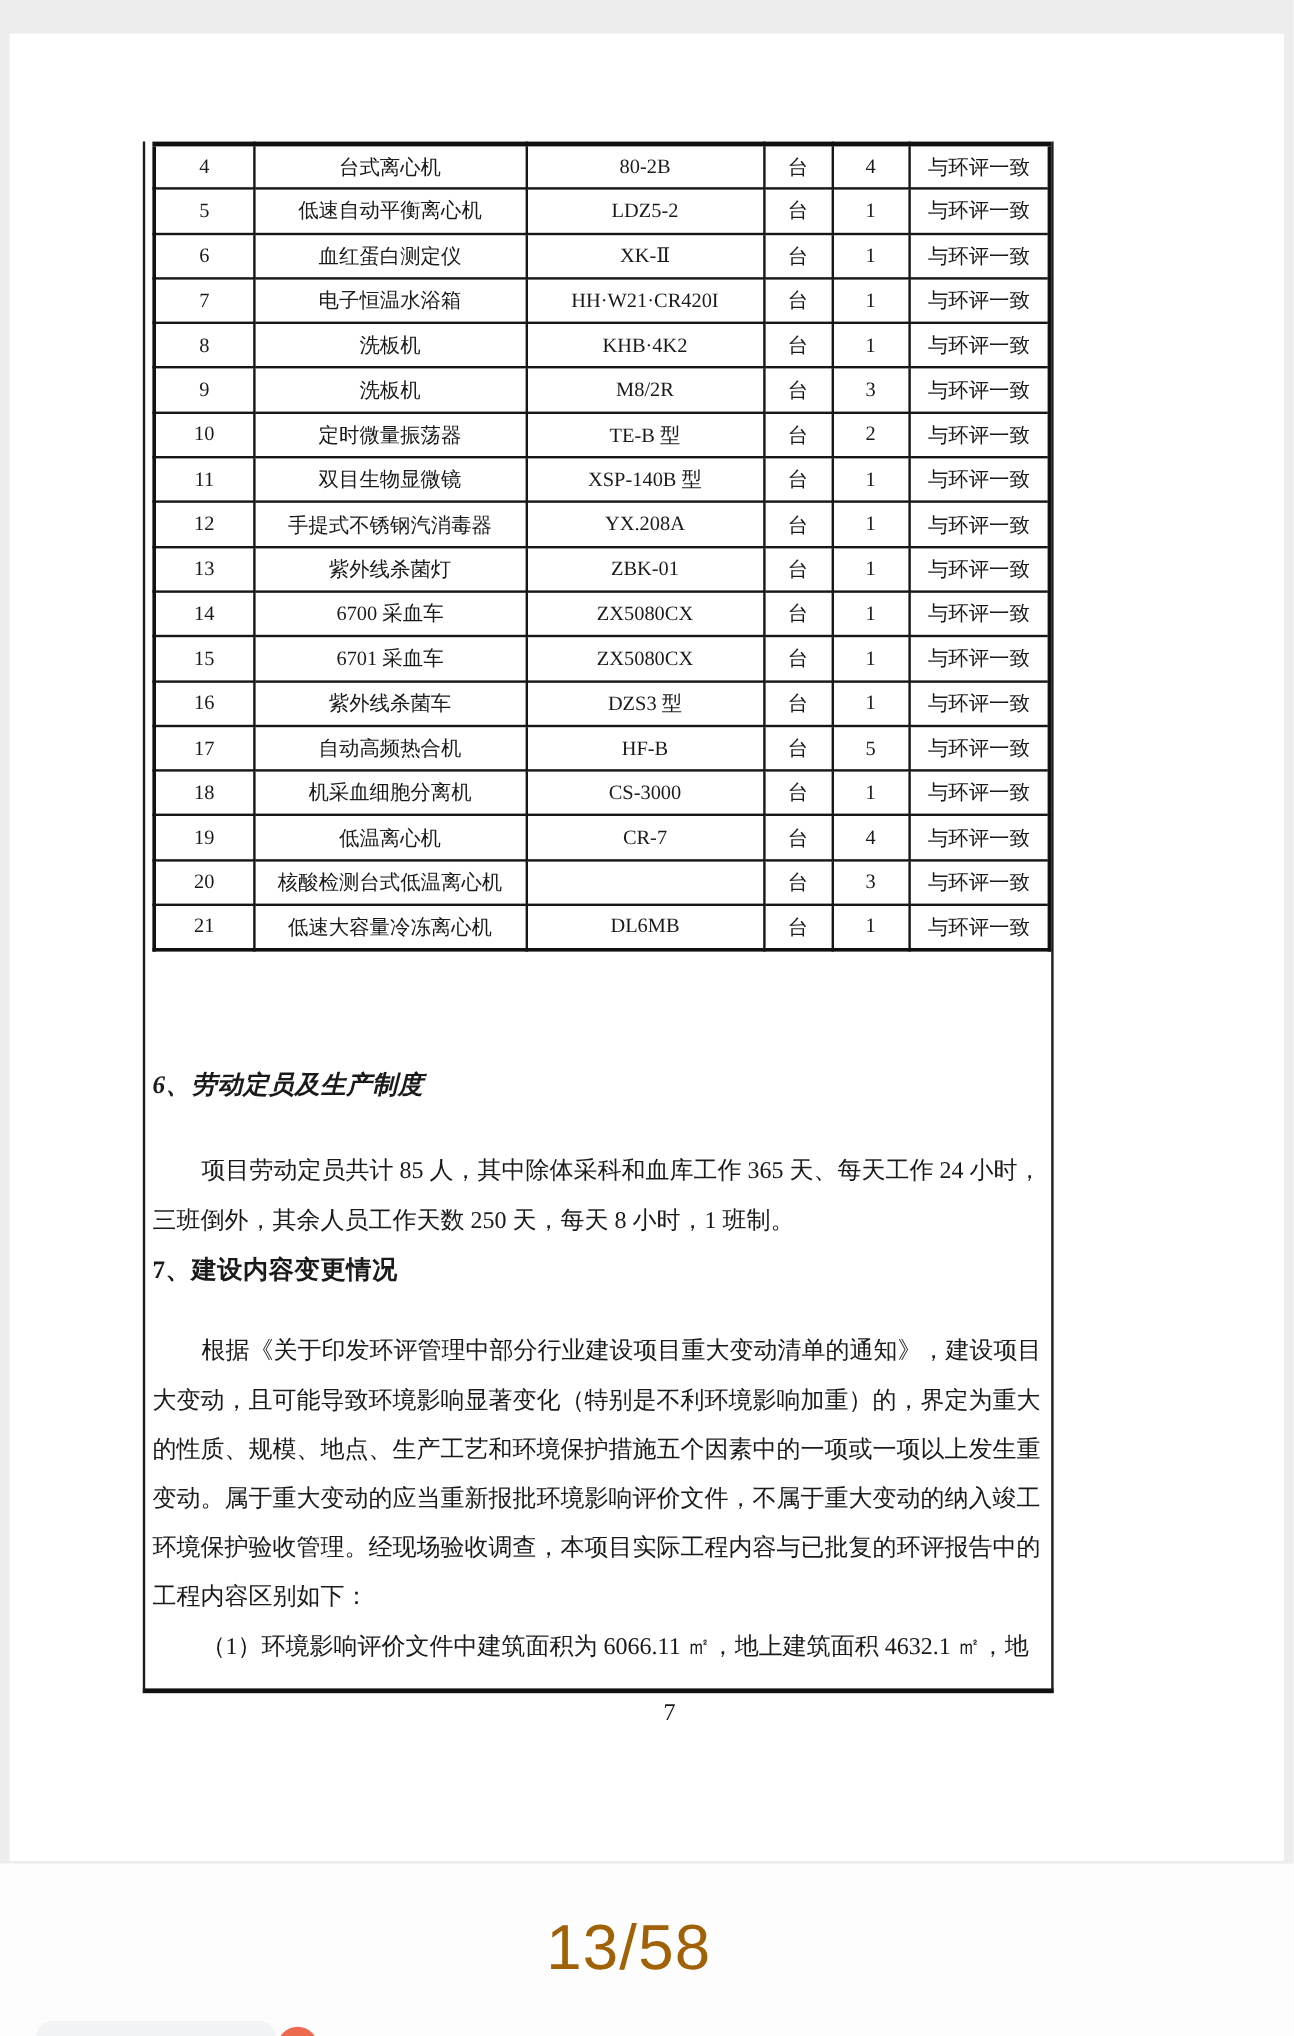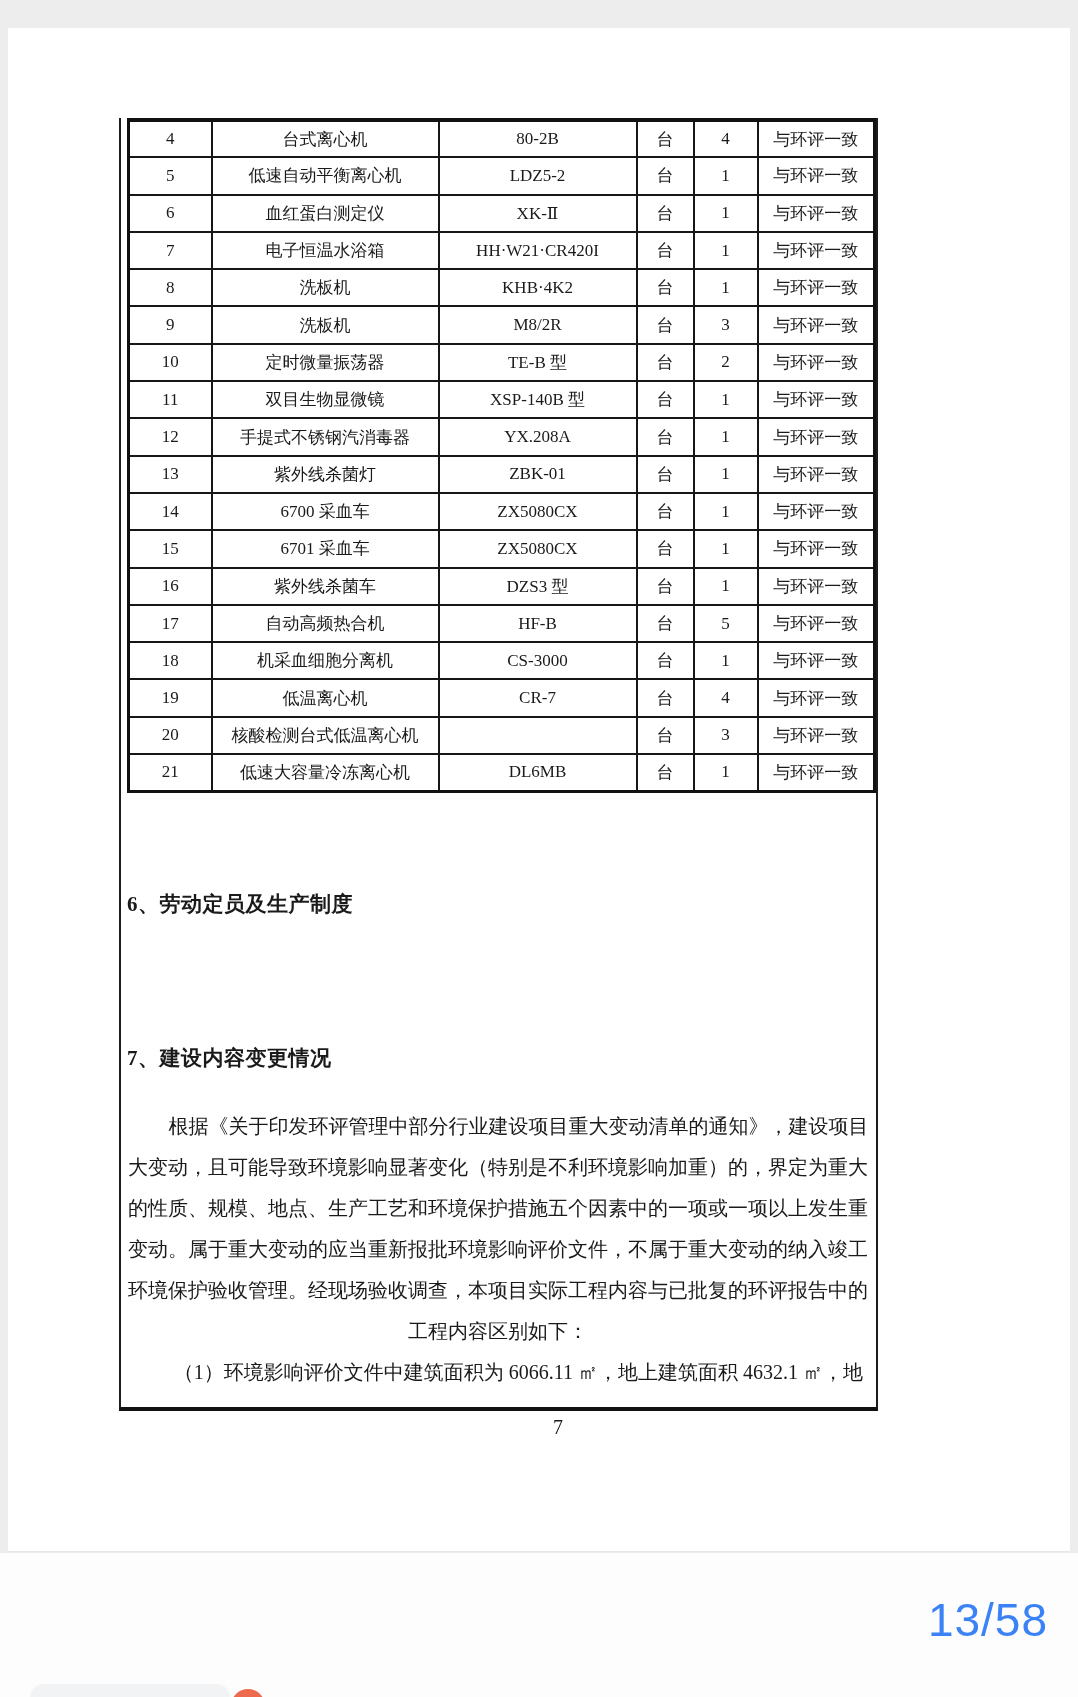--- a/index.html
+++ b/index.html
@@ -63,24 +63,24 @@
   .para {
     position: absolute;
     left: 6px;
     width: 742px;
     font-size: 20px;
     line-height: 41px;
   }
   .tline { white-space: nowrap; }
   .tline.indent { padding-left: 41px; }
 
-  .s6-heading { top: 772px; }
+  .s6-heading { top: 772px; font-style: italic; }
   .s6-para    { top: 838px; }
   .s7-heading { top: 926px; }
-  .s7-para    { top: 988px; text-align: center; }
+  .s7-para    { top: 988px; }
 
   .doc-page-number {
     position: absolute;
     left: 520px; top: 1388px;
     width: 60px;
     text-align: center;
     font-size: 20px;
   }
 
   
@@ -88,25 +88,25 @@
     position: absolute;
     left: 0; top: 1553px;
     width: 1078px; height: 144px;
     background: #fdfdfd;
     overflow: hidden;
   }
   .page-indicator {
     position: absolute;
     left: 0; top: 40px;
     width: 1048px;
-    text-align: right;
+    text-align: center;
     font-family: "Liberation Sans", "DejaVu Sans", sans-serif;
-    font-size: 46px;
+    font-size: 53px;
     letter-spacing: 1px;
-    color: #3b82f6;
+    color: #a16207;
   }
   .toolbar-handle {
     position: absolute;
     left: 30px; top: 131px;
     width: 200px; height: 30px;
     background: var(--toolbar-gray, #f2f3f5);
     border-radius: 14px 14px 0 0;
   }
   .fab {
     position: absolute;
@@ -275,20 +275,24 @@
               <td>低速大容量冷冻离心机</td>
               <td>DL6MB</td>
               <td>台</td>
               <td>1</td>
               <td>与环评一致</td>
             </tr>
           </tbody>
       </table>
 
       <div class="heading s6-heading">6、劳动定员及生产制度</div>
+      <div class="para s6-para">
+          <div class="tline indent">项目劳动定员共计 85 人，其中除体采科和血库工作 365 天、每天工作 24 小时，</div>
+          <div class="tline">三班倒外，其余人员工作天数 250 天，每天 8 小时，1 班制。</div>
+        </div>
 
       <div class="heading s7-heading">7、建设内容变更情况</div>
       <div class="para s7-para">
           <div class="tline indent">根据《关于印发环评管理中部分行业建设项目重大变动清单的通知》，建设项目</div>
           <div class="tline">大变动，且可能导致环境影响显著变化（特别是不利环境影响加重）的，界定为重大</div>
           <div class="tline">的性质、规模、地点、生产工艺和环境保护措施五个因素中的一项或一项以上发生重</div>
           <div class="tline">变动。属于重大变动的应当重新报批环境影响评价文件，不属于重大变动的纳入竣工</div>
           <div class="tline">环境保护验收管理。经现场验收调查，本项目实际工程内容与已批复的环评报告中的</div>
           <div class="tline">工程内容区别如下：</div>
           <div class="tline indent">（1）环境影响评价文件中建筑面积为 6066.11 ㎡，地上建筑面积 4632.1 ㎡，地</div>

